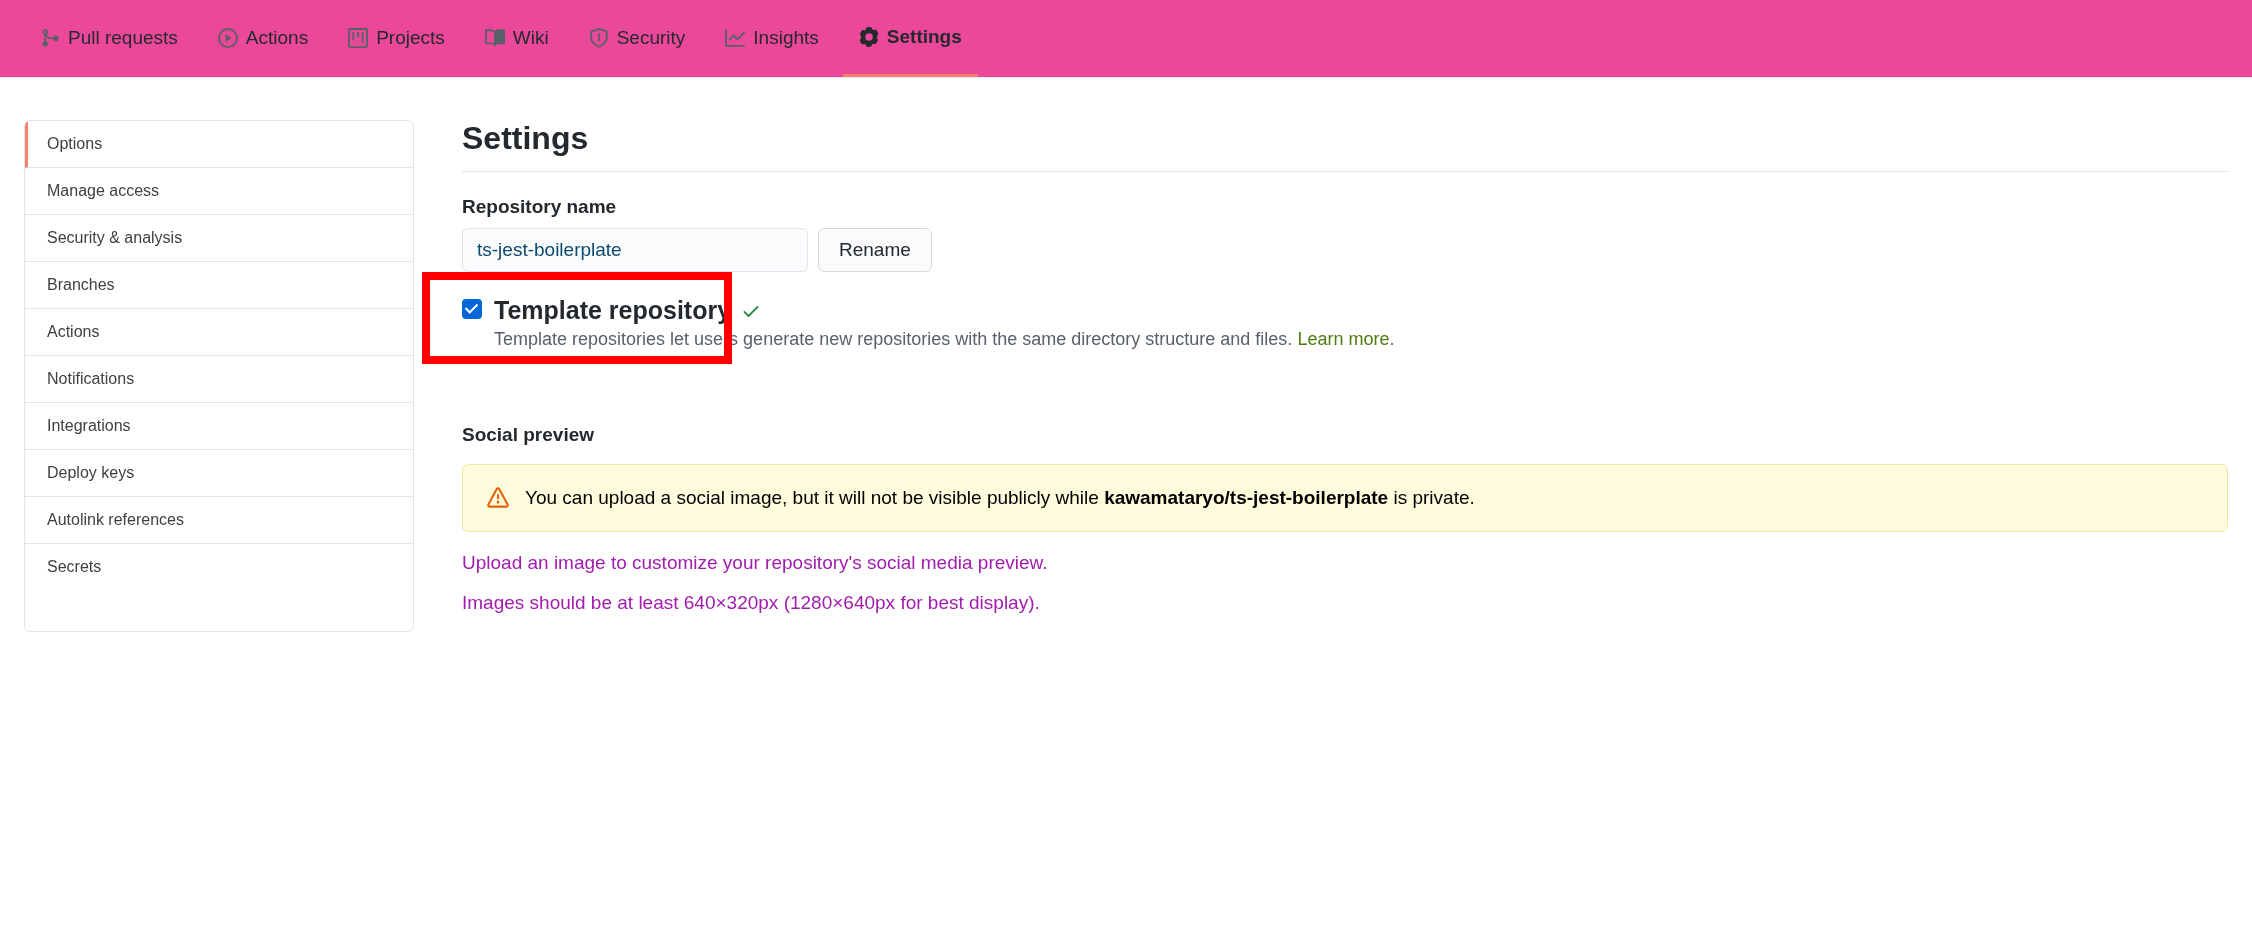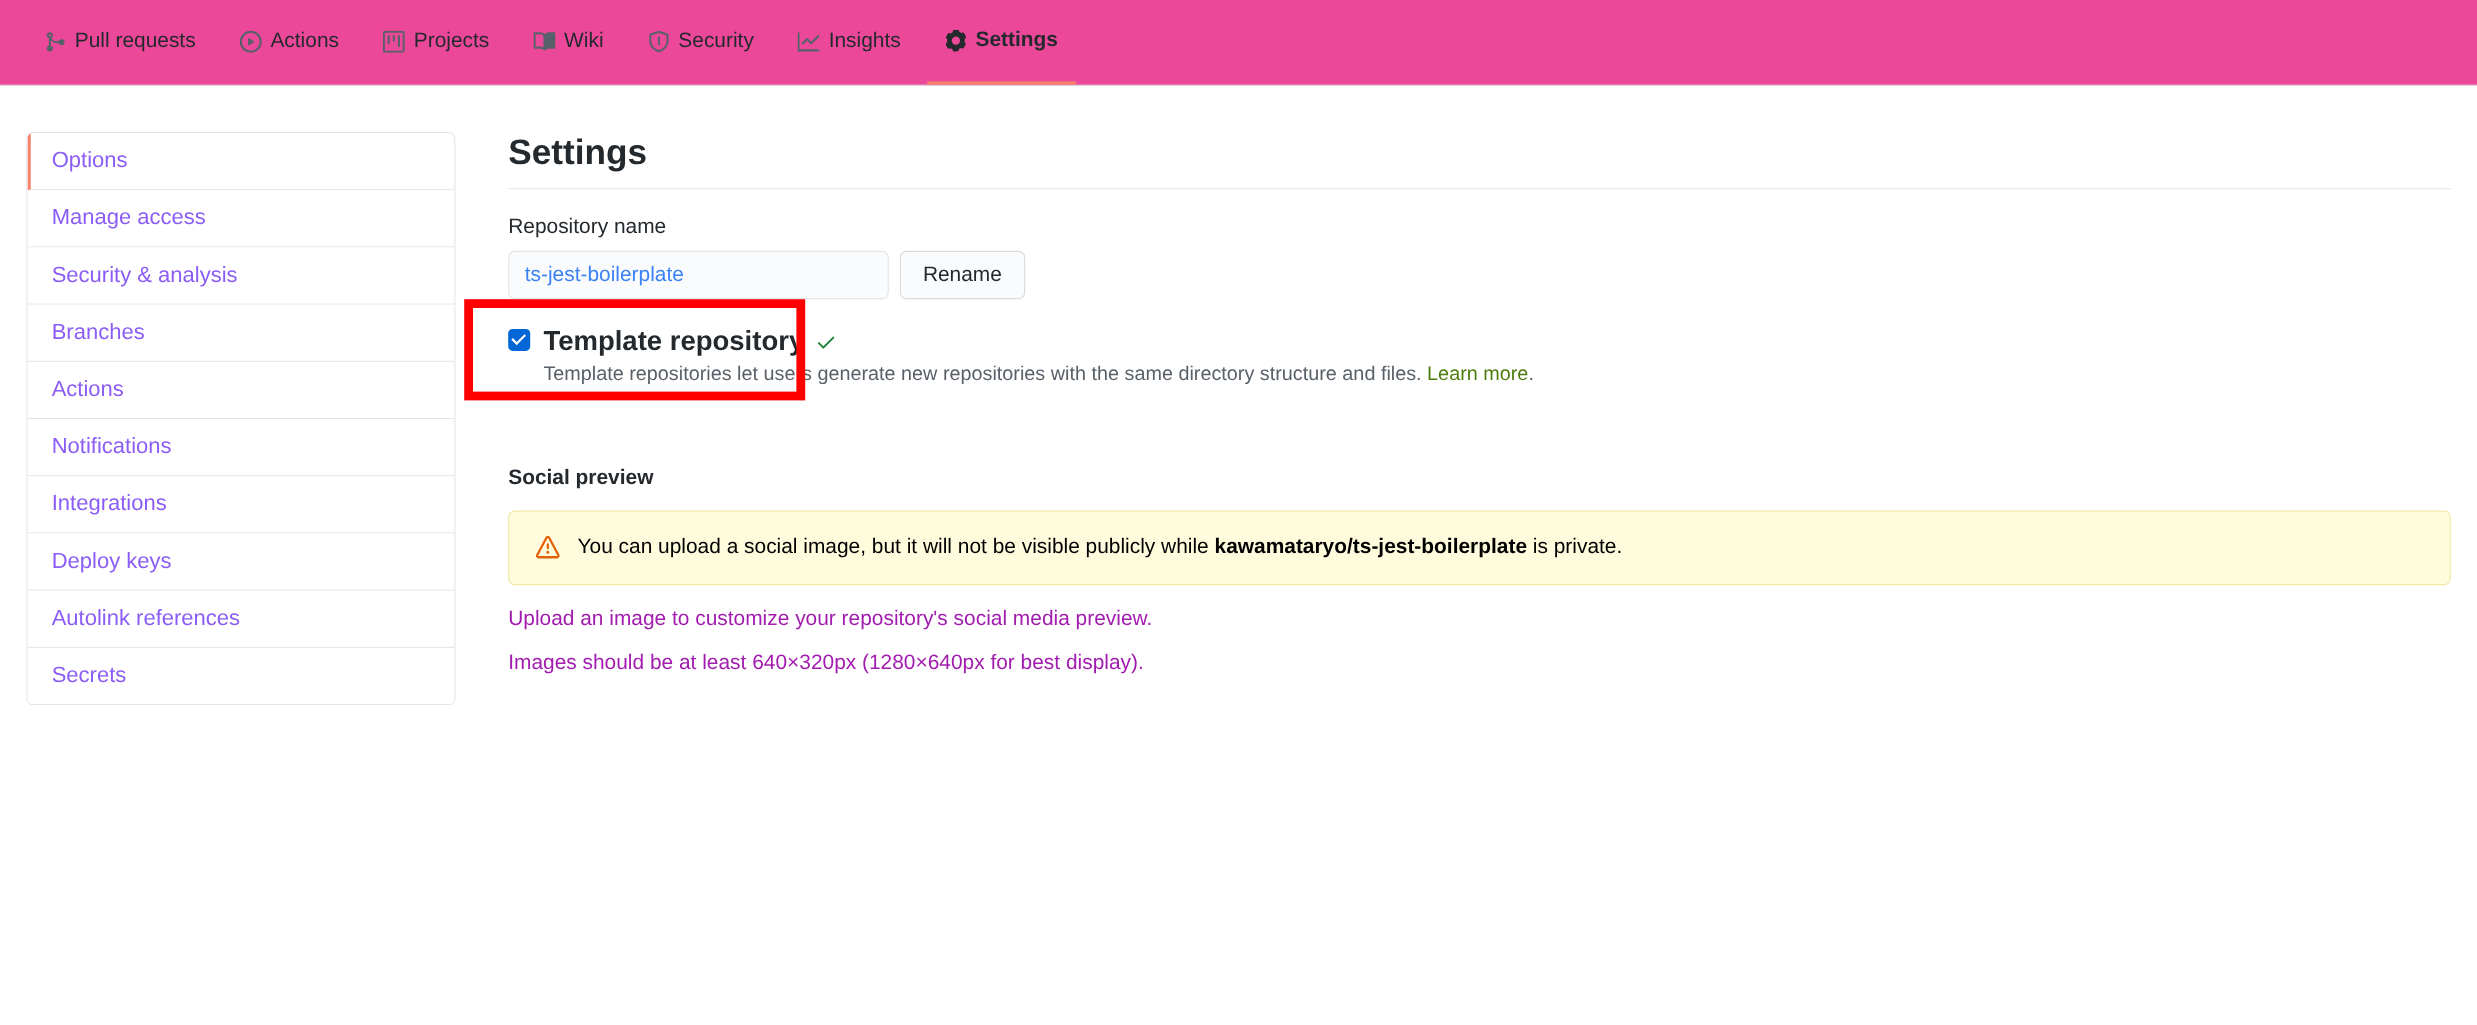--- a/index.html
+++ b/index.html
@@ -44,22 +44,22 @@
   }
   .sidebar {
     width: 390px;
     flex: none;
     border: 1px solid #e1e4e8;
     border-radius: 6px;
     overflow: hidden;
   }
   .sidebar-item {
     padding: 14px 22px;
-    font-size: 20px;
-    color: #8b5cf6;
+    font-size: 16px;
+    color: #404040;
     border-bottom: 1px solid #e1e4e8;
     cursor: pointer;
     background: #fff;
   }
   .sidebar-item:last-child { border-bottom: none; }
   .sidebar-item.selected {
     border-left: 3px solid #f9826c;
     background: #fff;
     font-weight: 400;
     padding-left: 19px;
@@ -68,37 +68,37 @@
   .main { flex: 1; }
   .page-title {
     font-size: 32px;
     font-weight: 600;
     padding-bottom: 14px;
     border-bottom: 1px solid #e1e4e8;
     margin-bottom: 24px;
   }
   .field-label {
     font-size: 19px;
-    font-weight: 400;
+    font-weight: 700;
     margin-bottom: 10px;
   }
   .name-row {
     display: flex;
     gap: 10px;
     align-items: center;
     margin-bottom: 24px;
   }
   .text-input {
     border: 1px solid #e1e4e8;
     border-radius: 6px;
     padding: 10px 14px;
     font-size: 19px;
     width: 346px;
     background: #fafbfc;
-    color: #3b82f6;
+    color: #0c4a6e;
   }
   .btn {
     border: 1px solid #d9dadb;
     border-radius: 6px;
     background: #fafbfc;
     padding: 10px 20px;
     font-size: 19px;
     font-weight: 400;
     color: #24292e;
     cursor: pointer;

